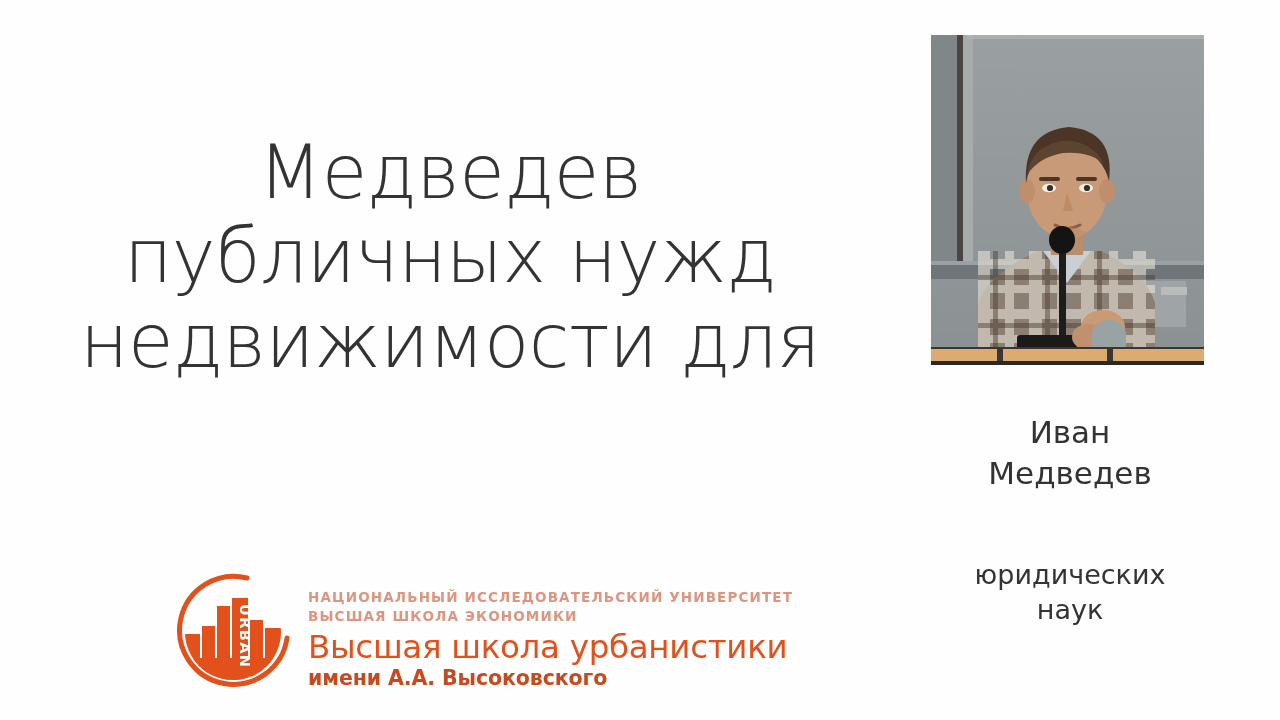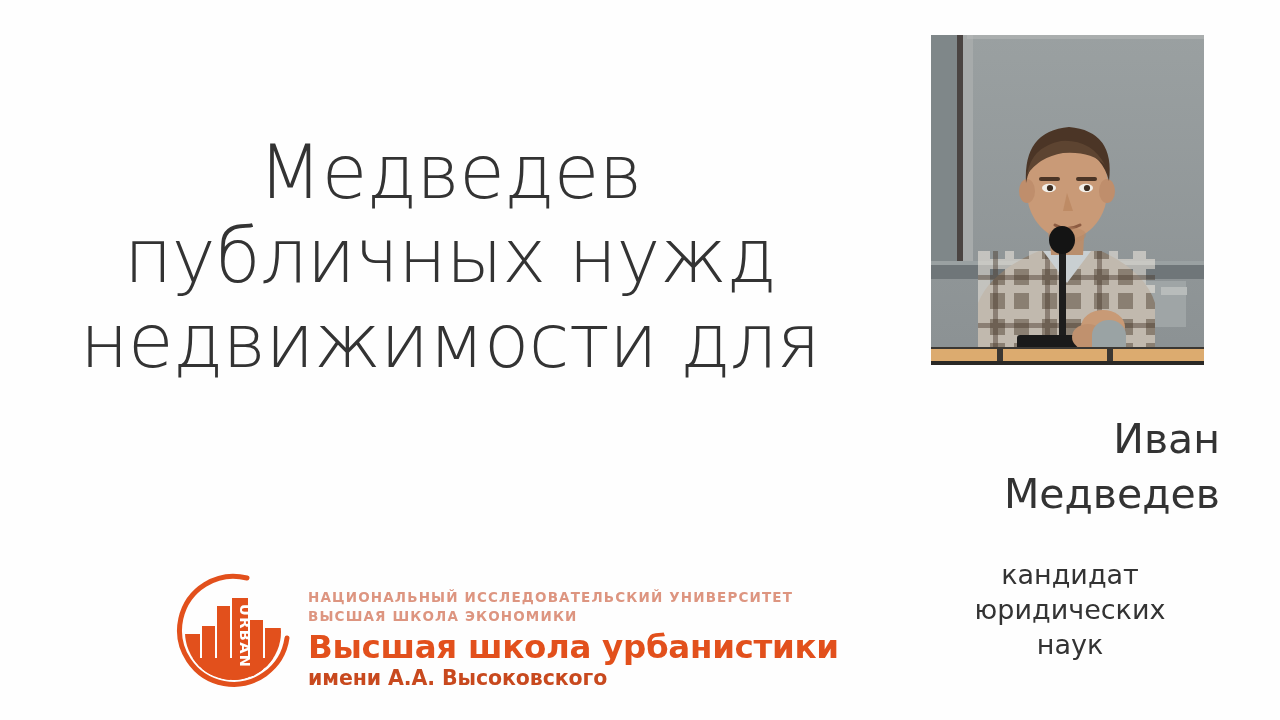--- a/index.html
+++ b/index.html
@@ -59,23 +59,23 @@
     overflow: hidden;
     background: #8e9496;
   }
   .photo svg { display: block; }
 
   .speaker-name {
     position: absolute;
     left: 0;
     top: 412px;
     width: 300px;
-    text-align: right;
+    text-align: center;
     font-weight: 400;
-    font-size: 41px;
+    font-size: 31px;
     line-height: 1.33;
     color: #333333;
   }
 
   .speaker-title {
     position: absolute;
     left: 0;
     top: 557px;
     width: 300px;
     text-align: center;
@@ -111,21 +111,21 @@
     font-size: 13.5px;
     font-weight: 600;
     letter-spacing: 1.15px;
     color: #dd9580;
     line-height: 1.42;
     white-space: nowrap;
   }
   .logo-main {
     margin-top: 4px;
     font-size: 32.5px;
-    font-weight: 700;
+    font-weight: 400;
     color: #e2501c;
     letter-spacing: -0.3px;
     line-height: 1.06;
     white-space: nowrap;
   }
   .logo-sub3 {
     margin-top: 2px;
     font-size: 20.5px;
     font-weight: 700;
     color: #c8491e;
@@ -242,21 +242,20 @@
         </g>
       </svg>
     </div>
 
     <div class="speaker-name">
       <div>Иван</div>
       <div>Медведев</div>
     </div>
 
     <div class="speaker-title">
-      <div>кандидат</div>
       <div>юридических</div>
       <div>наук</div>
     </div>
   </div>
 
   <div class="logo">
 
     <div class="logo-mark">
       <svg width="118" height="120" viewBox="0 0 118 120" xmlns="http://www.w3.org/2000/svg">
 

